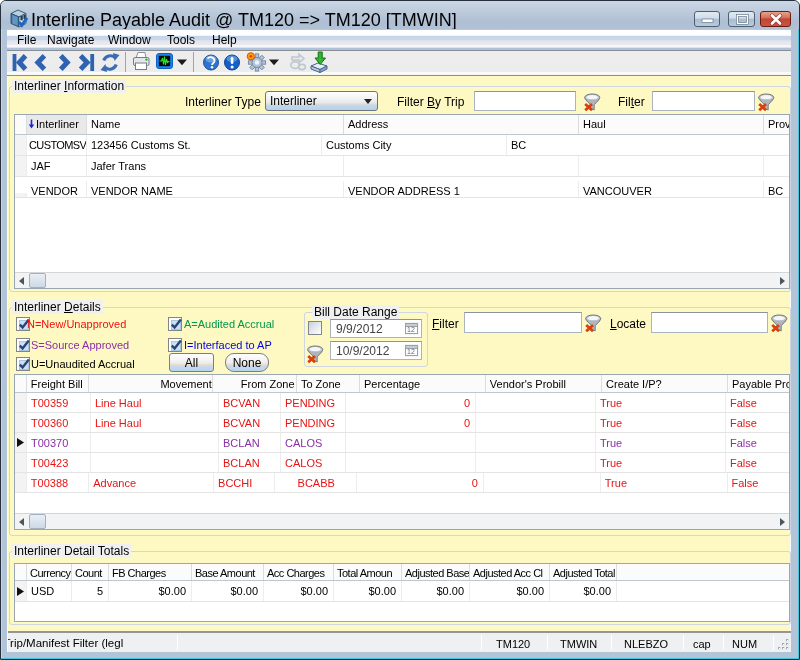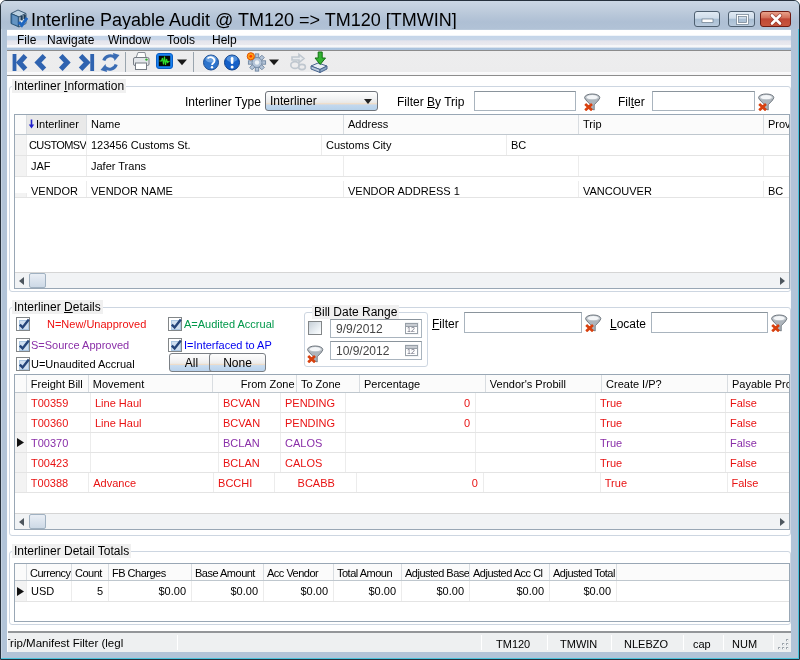--- a/index.html
+++ b/index.html
@@ -13,21 +13,21 @@
 #titlebar { position:absolute; left:0; top:0; width:100%; height:28px; background:linear-gradient(#cbd7e5 0%,#bccadb 40%,#aebfd4 75%,#b1c2d6 100%); border-radius:5px 5px 0 0; }
 #title { position:absolute; left:30px; top:9px; font-size:18px; color:#000; }
 .tbtn { position:absolute; top:10px; height:16px; border:1px solid #4e5f70; border-radius:3px;
   background:linear-gradient(#e0eaf3 0%, #cfdcea 45%, #a8bed3 50%, #b9cadd 100%); }
 #btnmin { left:693px; width:26px; }
 #btnmax { left:727px; width:27px; }
 #btnclose { left:759px; width:31px; border-color:#6e1a12;
   background:linear-gradient(#e9a28b 0%, #d4715b 40%, #c04735 50%, #c8573f 100%); }
 
 #btnmax svg, #btnmin svg { position:absolute; left:0; top:0; }
-#client { position:absolute; left:6px; top:28px; width:784px; height:623px; background:#ffffff; box-shadow: inset 1px 0 0 #fafbfc, inset -1px 0 0 #fafbfc; }
+#client { position:absolute; left:6px; top:28px; width:784px; height:623px; background:#fef9c3; box-shadow: inset 1px 0 0 #fafbfc, inset -1px 0 0 #fafbfc; }
 #menubar { position:absolute; left:0; top:0; width:100%; height:21px;
   background:linear-gradient(#b9c9db 0%,#b9c9db 4%,#ffffff 7%,#ffffff 30%,#c4d5e9 34%,#c9d7e9 52%,#e4e4ec 56%,#e9e9ef 74%,#f7f7f9 79%,#f6f6f8 87%,#aac2dd 90%,#abc3de 100%); }
 .mitem { position:absolute; top:4px; font-size:12px; }
 #toolbar { position:absolute; left:0; top:21px; width:100%; height:26px;
   background:linear-gradient(#ededee 0%,#ececed 88%,#fbfbfc 89%,#f6f6f7 100%);
   border-top:1px solid #8c8c8c; border-bottom:1px solid #8d8d8d; }
 #toolbar svg { position:absolute; left:0; top:-2px; }
 #statusbar { position:absolute; left:1px; top:602px; width:783px; height:21px;
   background:#eef0f1; border-top:2px solid #939699; font-size:12px; overflow:hidden; }
 .sep { position:absolute; top:2px; bottom:2px; width:1px; background:#c8c8c8; border-right:1px solid #fff; }
@@ -206,21 +206,21 @@
 
       <div class="grid" style="left:7px;top:85px;width:776px;height:175px;">
         <div class="gh" style="left:0;top:0;width:774px;height:20px;">
           <div class="c ind" style="width:12px;"></div>
           <div class="c sorted" style="width:60px;padding-left:1px;"><svg width="8" height="10" style="vertical-align:-1px;">
                 <polyline points="3.5,0.5 3.5,7.5" stroke="#2323cc" stroke-width="1.6"></polyline>
                 <polygon points="0.8,5.5 6.2,5.5 3.5,9.5" fill="#2323cc"></polygon>
               </svg>Interliner</div>
           <div class="c" style="width:257px;">Name</div>
           <div class="c" style="width:235px;">Address</div>
-          <div class="c" style="width:185px;">Trip</div>
+          <div class="c" style="width:185px;">Haul</div>
           <div class="c" style="width:25px;border-right:none;">Provi</div>
         </div>
         <div class="gr" style="left:0;top:20px;width:774px;height:21px;">
           <div class="c ind" style="width:12px;"></div>
           <div class="c" style="width:60px;letter-spacing:-0.6px;padding-left:2px;">CUSTOMSV</div>
           <div class="c" style="width:235px;">123456 Customs St.</div>
           <div class="c" style="width:185px;">Customs City</div>
           <div class="c" style="width:25px;border-right:none;">BC</div>
         </div>
         <div class="gr" style="left:0;top:41px;width:774px;height:21px;">
@@ -249,21 +249,21 @@
           </div>
       </div>
 
       <div class="group" style="left:2px;top:278px;width:782px;height:229px;"></div>
       <div class="glabel" style="left:5px;top:271px;">Interliner <u>D</u>etails</div>
       <div class="cb" style="left:9px;top:288px;">
           <svg width="14" height="14">
             <polyline points="2.8,7.6 5.6,10.4 11.8,2.6" stroke="#25457a" stroke-width="2.4" fill="none"></polyline>
           </svg>
         </div>
-      <span class="cblbl" style="left:40px;top:289px;color:#ee1111;text-align:right;">N=New/Unapproved</span>
+      <span class="cblbl" style="left:20px;top:289px;color:#ee1111;text-align:right;">N=New/Unapproved</span>
       <div class="cb" style="left:9px;top:309px;">
           <svg width="14" height="14">
             <polyline points="2.8,7.6 5.6,10.4 11.8,2.6" stroke="#25457a" stroke-width="2.4" fill="none"></polyline>
           </svg>
         </div>
       <span class="cblbl" style="left:24px;top:310px;color:#8a2fa8;">S=Source Approved</span>
       <div class="cb" style="left:9px;top:328px;">
           <svg width="14" height="14">
             <polyline points="2.8,7.6 5.6,10.4 11.8,2.6" stroke="#25457a" stroke-width="2.4" fill="none"></polyline>
           </svg>
@@ -275,21 +275,21 @@
           </svg>
         </div>
       <span class="cblbl" style="left:177px;top:289px;color:#00984a;">A=Audited Accrual</span>
       <div class="cb" style="left:161px;top:309px;">
           <svg width="14" height="14">
             <polyline points="2.8,7.6 5.6,10.4 11.8,2.6" stroke="#25457a" stroke-width="2.4" fill="none"></polyline>
           </svg>
         </div>
       <span class="cblbl" style="left:177px;top:310px;color:#0000f0;">I=Interfaced to AP</span>
       <div class="btn" style="left:162px;top:324px;width:45px;">All</div>
-      <div class="btn" style="left:202px;top:324px;width:57px;">None</div>
+      <div class="btn" style="left:218px;top:324px;width:44px;border-radius:9px;">None</div>
       <div class="group" style="left:297px;top:283px;width:124px;height:55px;"></div>
       <div class="glabel" style="left:305px;top:276px;">Bill Date Range</div>
       <div class="cb cboff" style="left:301px;top:292px;"></div>
       <div class="datef" style="left:323px;top:290px;">9/9/2012<span class="calbtn"><svg width="13" height="12">
               <rect x="0.5" y="1.5" width="12" height="10" fill="#fff" stroke="#98a0a8"></rect>
               <rect x="0.5" y="1.5" width="12" height="3" fill="#c8ccd2" stroke="#98a0a8"></rect>
               <text x="2" y="10" font-size="7" fill="#667">12</text>
             </svg></span></div>
       <svg style="position:absolute;left:299px;top:316px;" width="18" height="18">
           <ellipse cx="9.2" cy="4.6" rx="7.6" ry="3.6" fill="#c2c8ce" stroke="#6e767e" stroke-width="1"></ellipse>
@@ -316,21 +316,21 @@
           <ellipse cx="9.2" cy="4.6" rx="7.6" ry="3.6" fill="#c2c8ce" stroke="#6e767e" stroke-width="1"></ellipse>
           <ellipse cx="9.2" cy="4.3" rx="5.6" ry="2.2" fill="#f4f6f8"></ellipse>
           <path d="M2.4,6.5 L7.6,11.8 L7.6,15.4 L11.2,17 L11.2,11.8 L16.2,6.5" fill="#aeb5bc" stroke="#6e767e" stroke-width="0.9"></path>
           <path d="M2.2,11 L9,17.3 M9,11 L2.2,17.3" stroke="#d8400e" stroke-width="2.7"></path>
         </svg>
 
       <div class="grid" style="left:7px;top:345px;width:776px;height:156px;">
         <div class="gh" style="left:0;top:0;width:774px;height:18px;">
           <div class="c ind" style="width:12px;"></div>
           <div class="c" style="width:64px;">Freight Bill</div>
-          <div class="c" style="width:128px;">Movement</div>
+          <div class="c" style="width:128px;text-align:right;">Movement</div>
           <div class="c" style="width:62px;margin-left:24px;">From Zone</div>
           <div class="c" style="width:65px;">To Zone</div>
           <div class="c" style="width:130px;">Percentage</div>
           <div class="c" style="width:120px;">Vendor's Probill</div>
           <div class="c" style="width:130px;">Create I/P?</div>
           <div class="c" style="width:63px;border-right:none;">Payable Prob</div>
         </div>
         <div class="gr r-red" style="left:0;top:18px;width:774px;height:20px;">
           <div class="c ind" style="width:12px;"></div>
           <div class="c" style="width:64px;">T00359</div>
@@ -398,21 +398,21 @@
 
       <div class="group" style="left:2px;top:522px;width:782px;height:74px;"></div>
       <div class="glabel" style="left:5px;top:515px;">Interliner Detail Totals</div>
       <div class="grid" style="left:7px;top:534px;width:776px;height:59px;">
         <div class="gh gh3" style="left:0;top:0;width:774px;height:17px;">
           <div class="c ind" style="width:12px;"></div>
           <div class="c" style="width:45px;">Currency</div>
           <div class="c" style="width:37px;">Count</div>
           <div class="c" style="width:83px;">FB Charges</div>
           <div class="c" style="width:72px;">Base Amount</div>
-          <div class="c" style="width:70px;">Acc Vendor</div>
+          <div class="c" style="width:70px;">Acc Charges</div>
           <div class="c" style="width:68px;">Total Amoun</div>
           <div class="c" style="width:68px;">Adjusted Base</div>
           <div class="c" style="width:80px;">Adjusted Acc Cl</div>
           <div class="c" style="width:67px;">Adjusted Total</div>
           <div class="c" style="width:172px;border-right:none;"></div>
         </div>
         <div class="gr" style="left:0;top:17px;width:774px;height:21px;">
           <div class="c ind" style="width:12px;">
               <svg width="7" height="9" style="position:absolute;left:2px;top:6px;">
                 <polygon points="0,0 7,4.5 0,9" fill="#111"></polygon>

